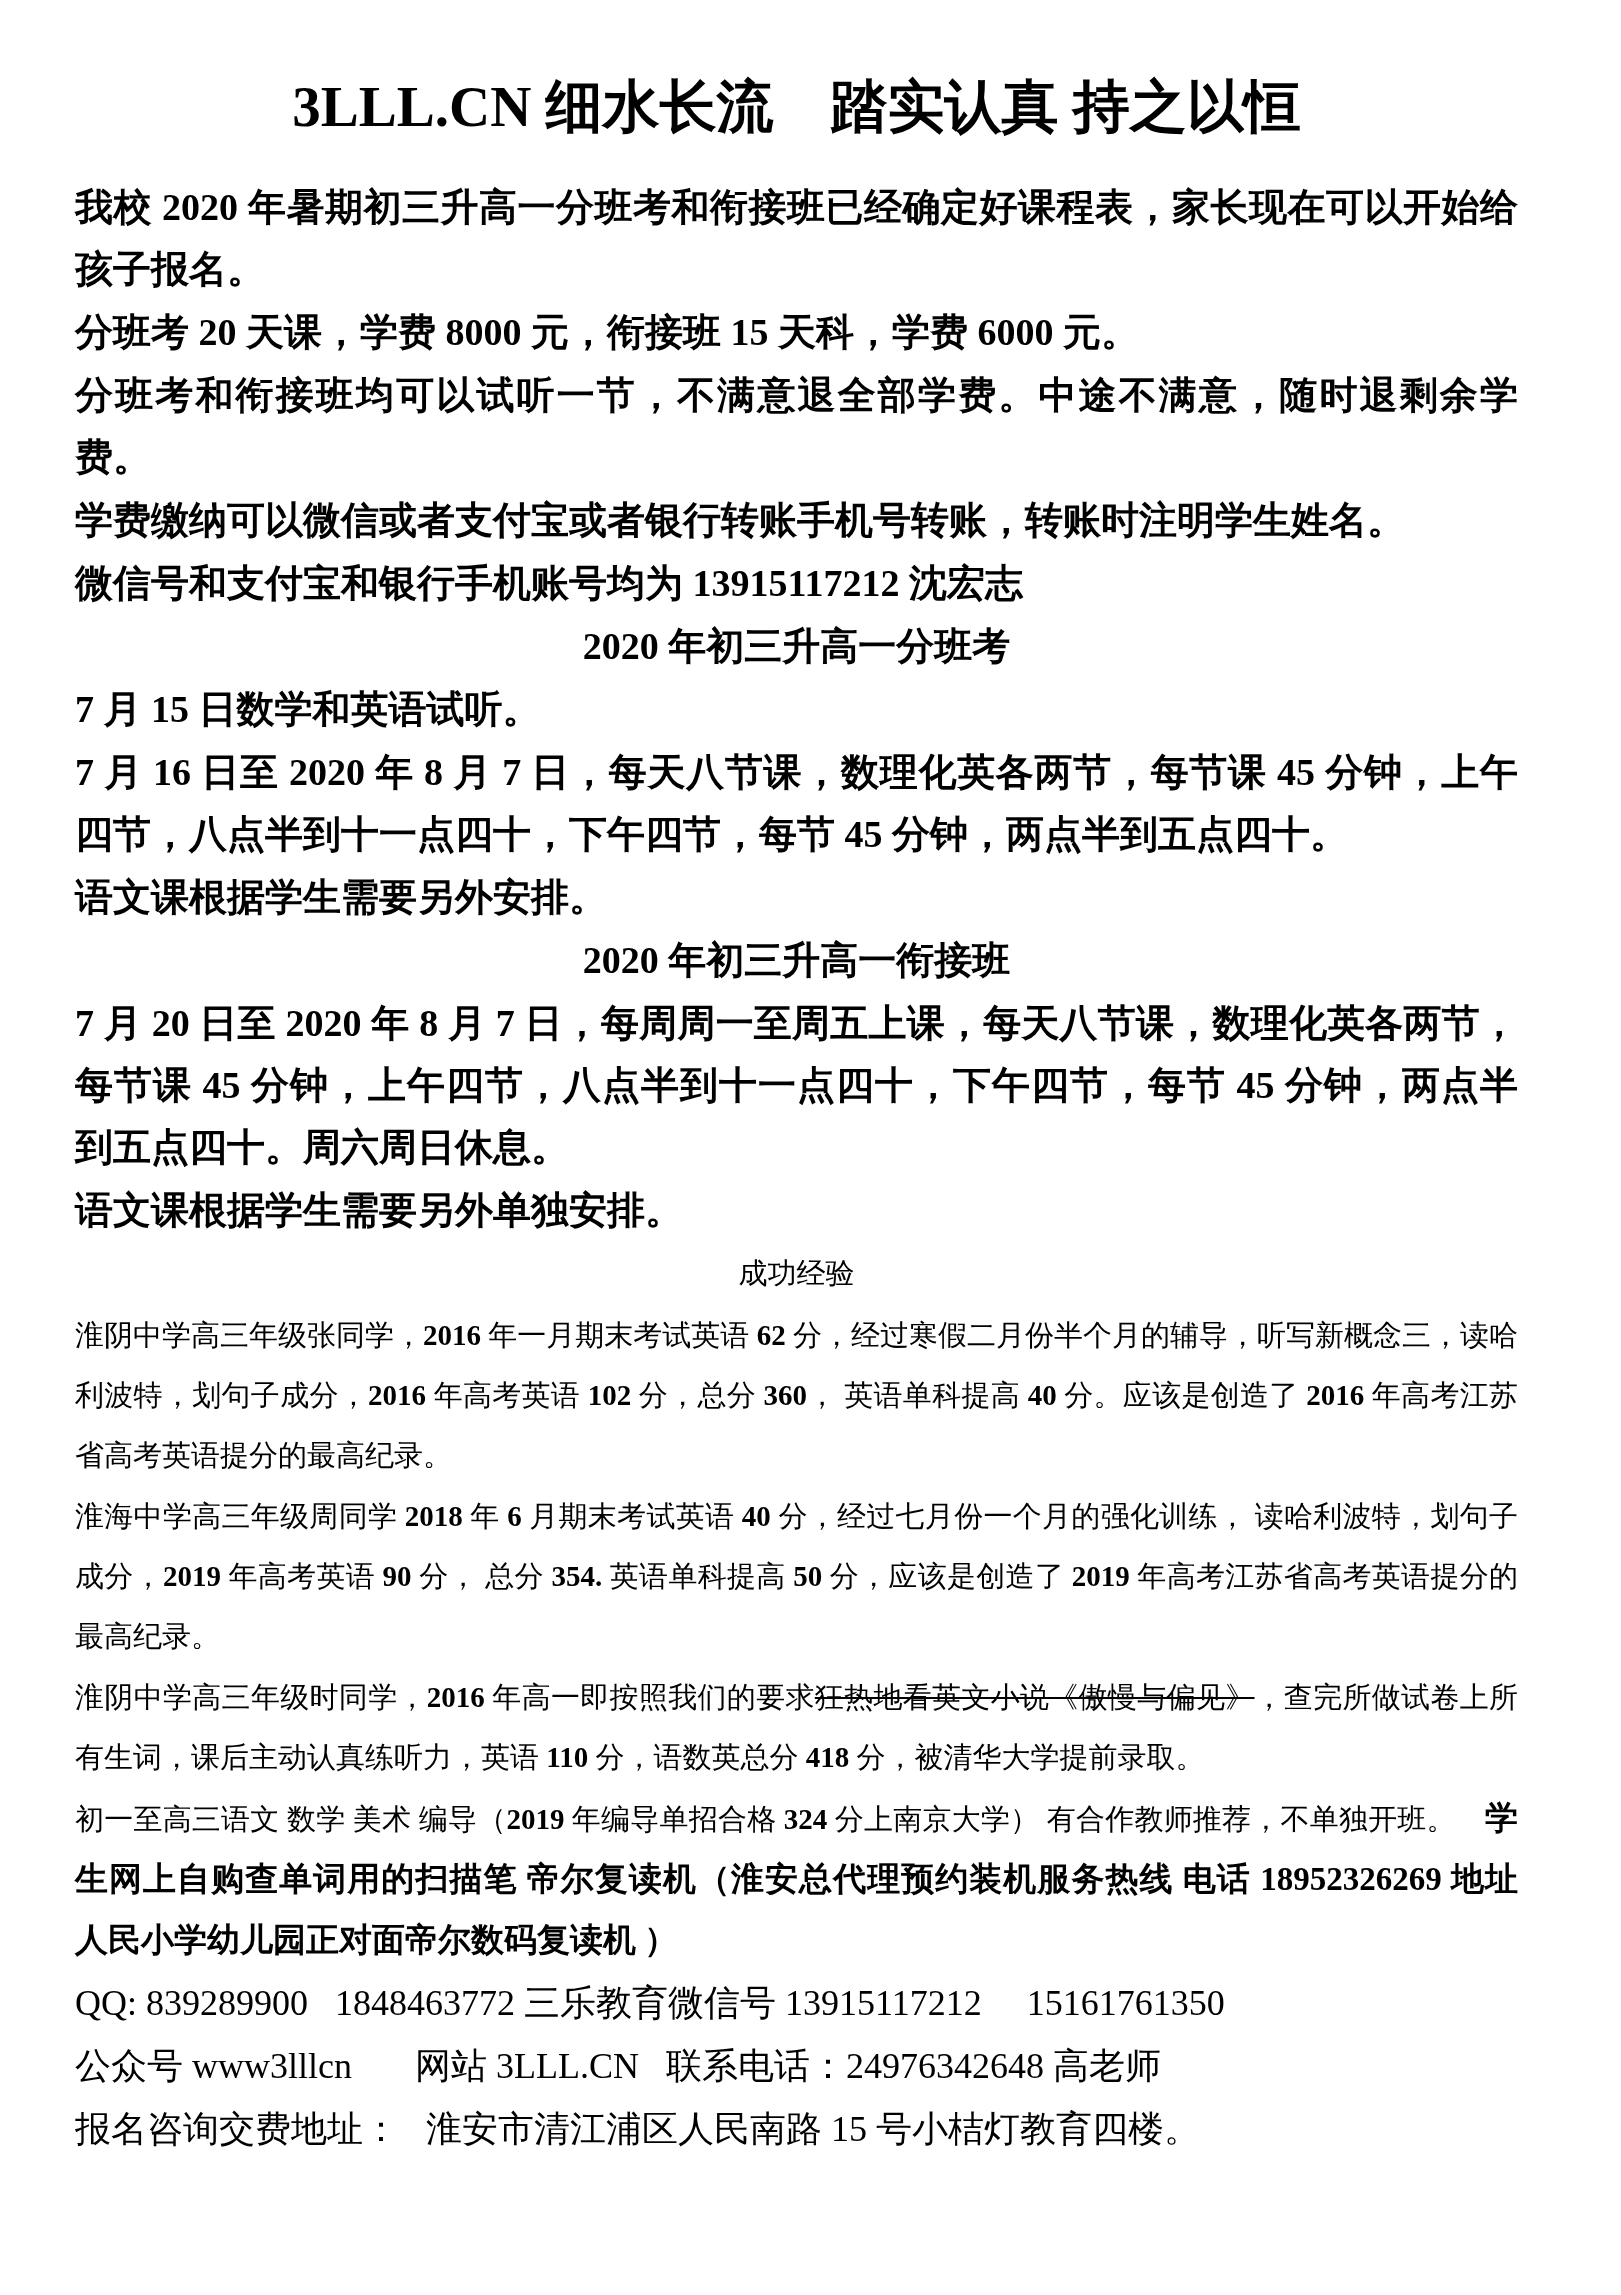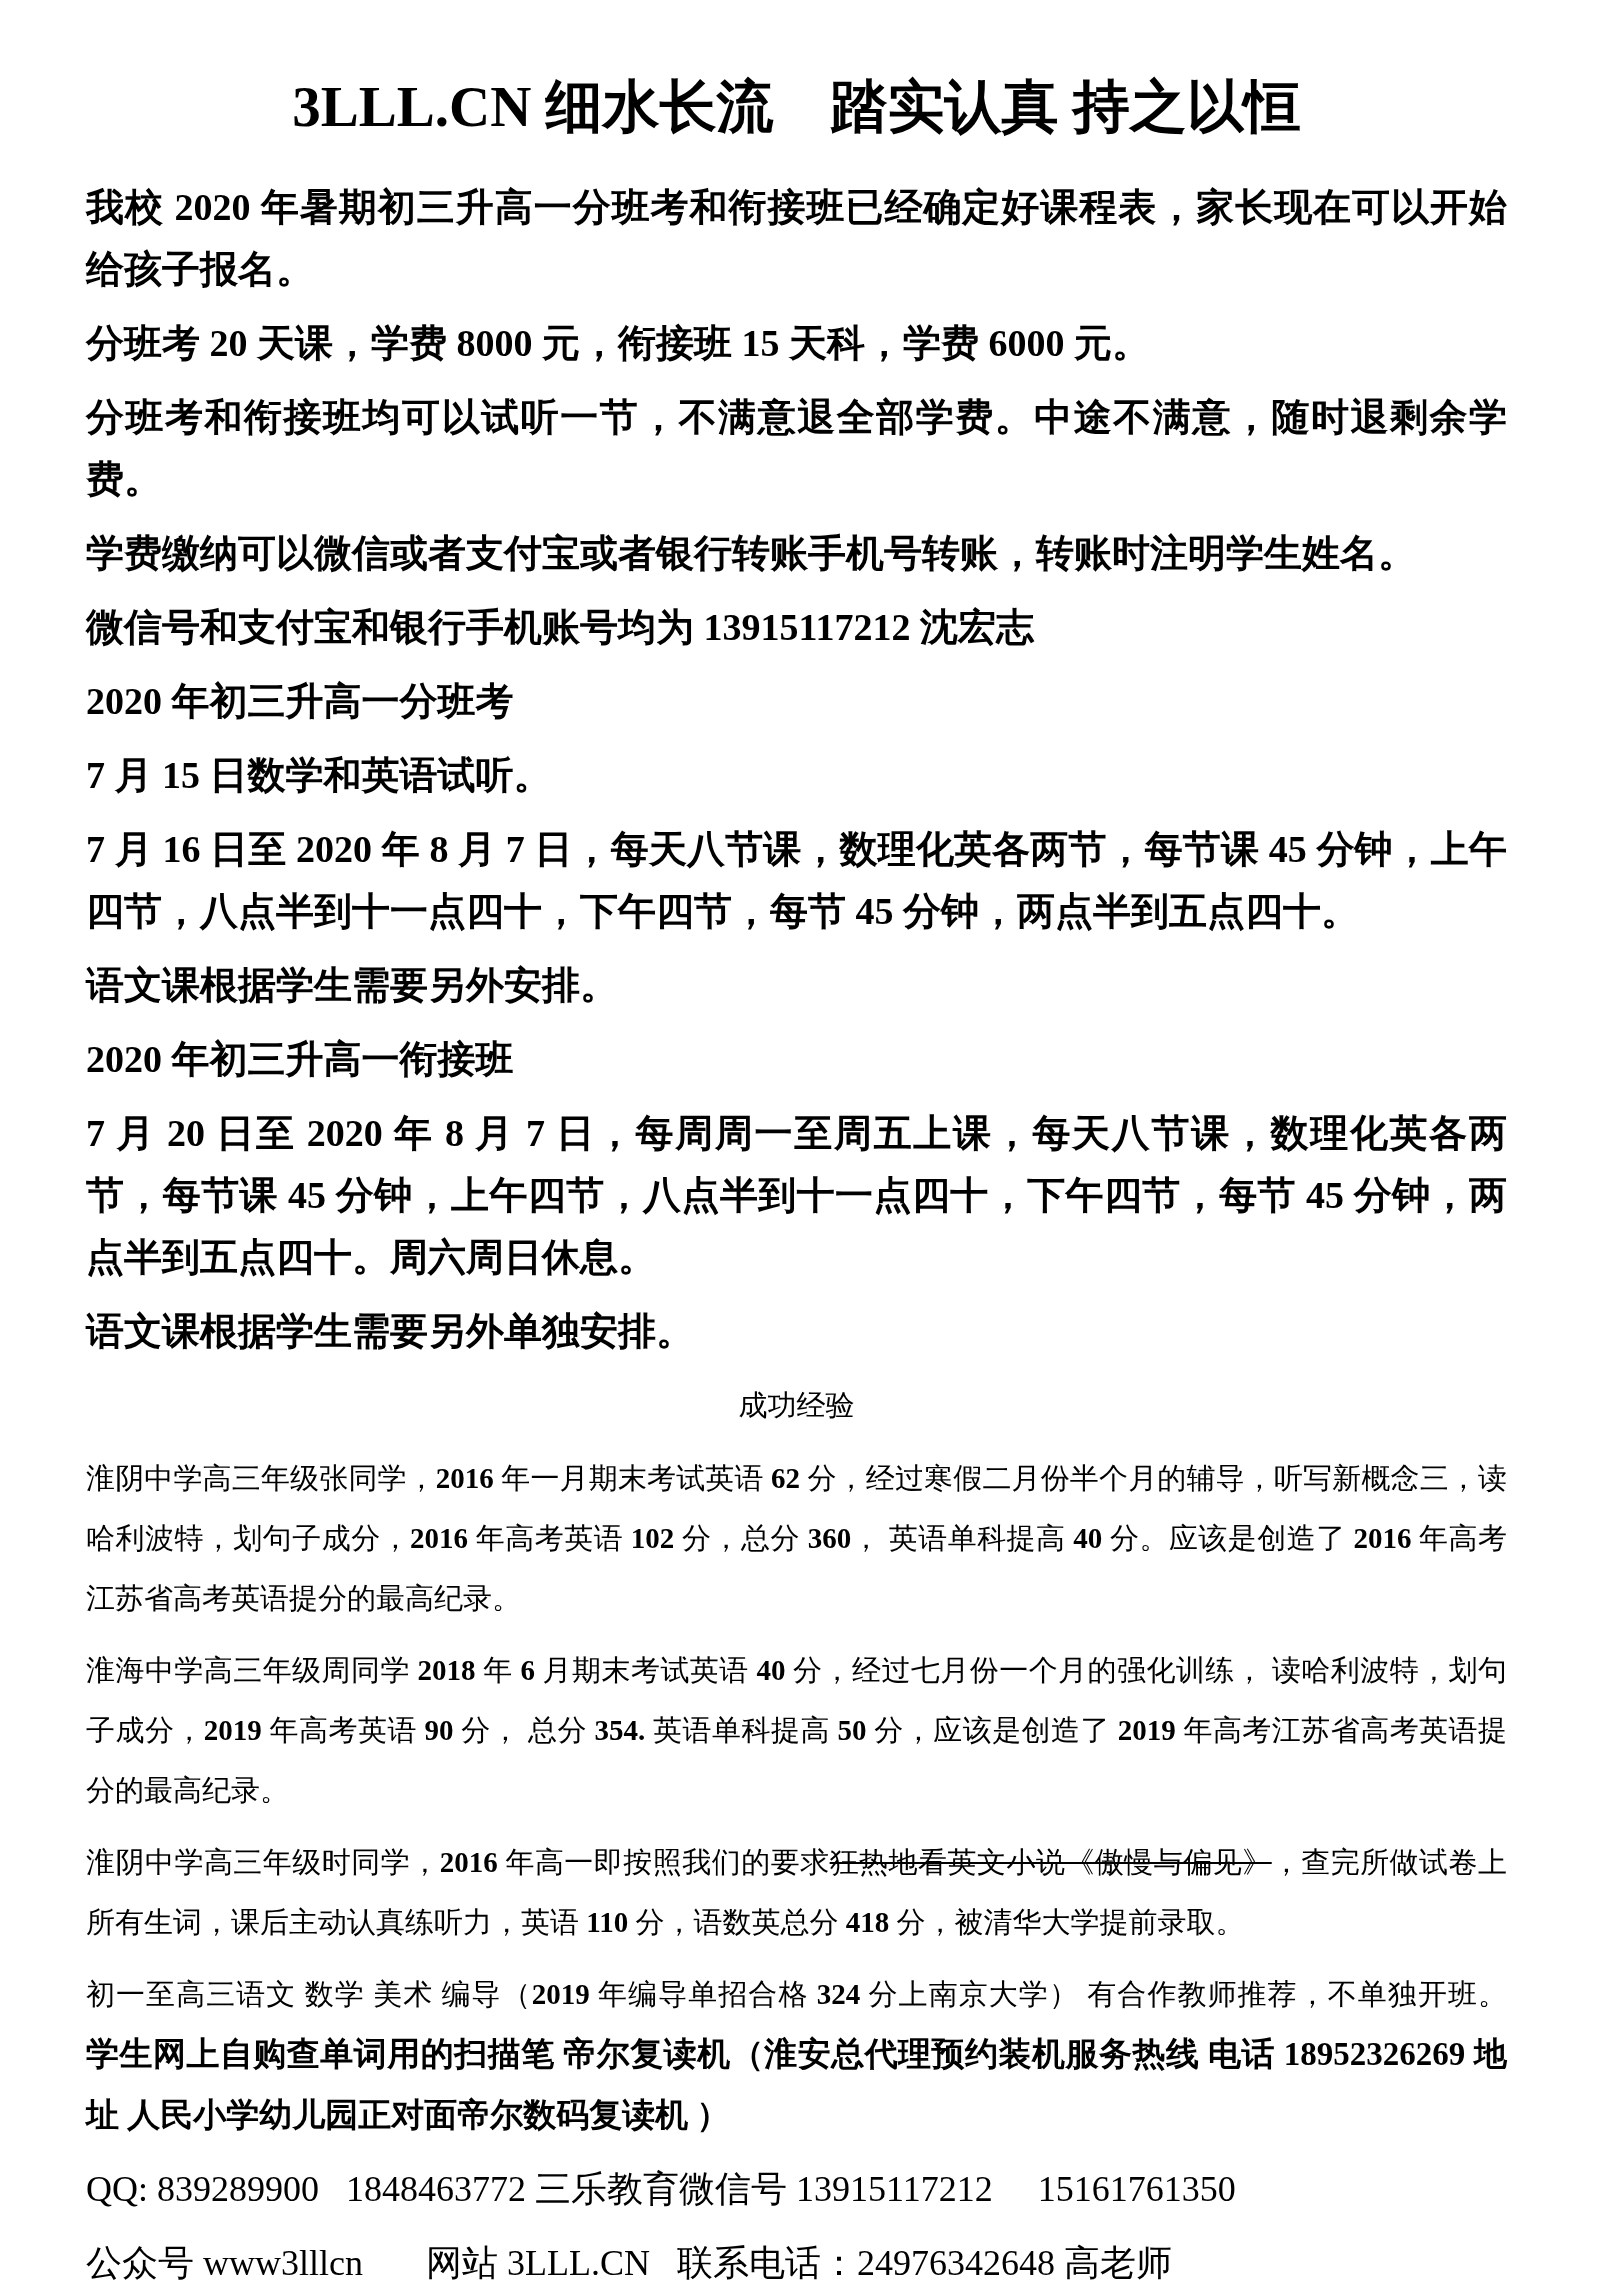--- a/index.html
+++ b/index.html
@@ -18,31 +18,32 @@
     padding: 64px 102px 0 74px;
   }
   .title {
     font-size: 57px;
     font-weight: bold;
     text-align: center;
     line-height: 86px;
     margin: 0 0 26px 0;
     white-space: pre-wrap;
   }
-  p { margin: 12px; }
+  p { margin: 1px; }
   .big {
     font-size: 38px;
     font-weight: bold;
     line-height: 62px;
     text-align: justify;
   }
   .heading-center {
     font-size: 38px;
     font-weight: bold;
     line-height: 62px;
+    text-align: center;
   }
   .small-heading {
     font-size: 29px;
     font-weight: normal;
     line-height: 62px;
     text-align: center;
   }
   .story {
     font-size: 29px;
     font-weight: normal;

